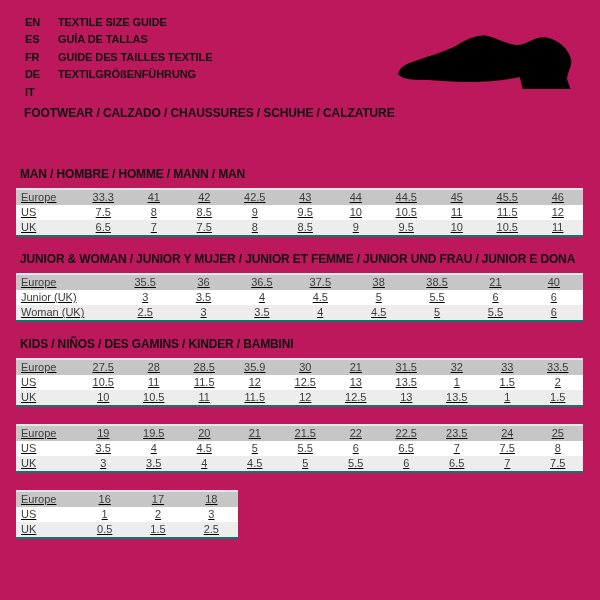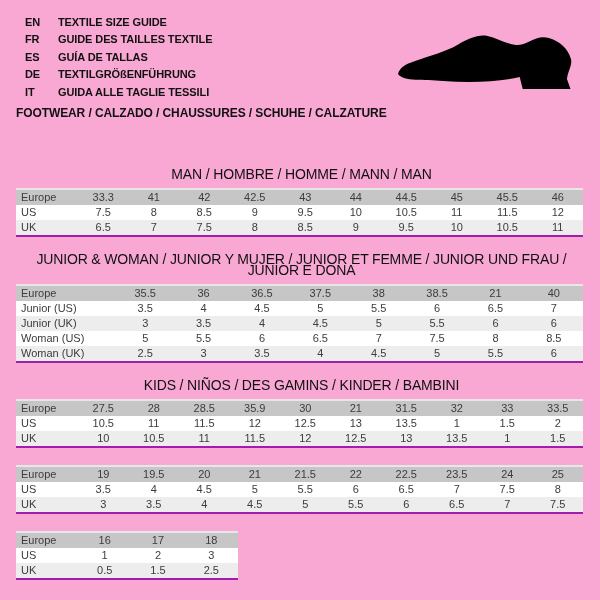--- a/index.html
+++ b/index.html
@@ -1,33 +1,33 @@
 <!DOCTYPE html>
 <html><head>
 <meta charset="utf-8">
 <style>
   html,body{margin:0;padding:0;background:#ffffff;}
   body{width:600px;height:600px;font-family:"Liberation Sans",sans-serif;-webkit-font-smoothing:antialiased;}
-  .page{position:relative;width:600px;height:600px;background:#f9a8d4;overflow:hidden;}
+  .page{position:relative;width:600px;height:600px;background:#be185d;overflow:hidden;}
 
   
   .lang-block{position:absolute;left:25px;top:13px;}
   .lang-row{display:flex;height:17.5px;align-items:center;font-weight:700;font-size:11px;color:#111;letter-spacing:-0.1px;}
   .lang-code{width:33px;}
-  .footwear{position:absolute;left:16px;top:106px;font-weight:700;font-size:12px;color:#111;letter-spacing:-0.1px;}
+  .footwear{position:absolute;left:24px;top:106px;font-weight:700;font-size:12px;color:#111;letter-spacing:-0.1px;}
 
   
   .shoe{position:absolute;left:395px;top:29px;width:181px;height:66px;}
 
   
   .tables{position:absolute;left:16px;top:169px;width:567px;}
   .size-section{margin:0 0 17px 0;}
-  .section-title{font-size:14px;font-weight:400;line-height:11px;margin:0 0 8px 4px;color:#111;letter-spacing:-0.15px;text-align:center;}
+  .section-title{font-size:12px;font-weight:700;line-height:11px;margin:0 0 8px 4px;color:#111;letter-spacing:-0.15px;}
   .size-table{border-collapse:collapse;table-layout:fixed;width:567px;
-              border-top:2px solid #e7e7e7;border-bottom:2px solid #a21caf;}
+              border-top:2px solid #e7e7e7;border-bottom:2px solid #0f766e;text-decoration:underline;}
   .size-table.narrow{width:222px;}
   .size-table tr{height:15px;}
   .size-table td{padding:0;font-size:11px;line-height:15px;text-align:center;color:#3c3c3c;
                  white-space:nowrap;overflow:hidden;}
   .size-table td.label-cell{text-align:left;padding-left:5px;}
   .size-table col.col-label{width:62px;}
   .size-table.wide-label col.col-label{width:100px;}
   tr.row-head td{background:#c6c6c6;}
   tr:not(.row-head):nth-child(odd) td{background:#ededed;}
   tr:not(.row-head):nth-child(even) td{background:#ffffff;}
@@ -36,34 +36,33 @@
 <body>
 
 <div class="page">
 
   <div class="lang-block" id="lang-list">
       <div class="lang-row">
         <span class="lang-code">EN</span>
         <span class="lang-label">TEXTILE SIZE GUIDE</span>
       </div>
       <div class="lang-row">
+        <span class="lang-code">ES</span>
+        <span class="lang-label">GUÍA DE TALLAS</span>
+      </div>
+      <div class="lang-row">
         <span class="lang-code">FR</span>
         <span class="lang-label">GUIDE DES TAILLES TEXTILE</span>
       </div>
       <div class="lang-row">
-        <span class="lang-code">ES</span>
-        <span class="lang-label">GUÍA DE TALLAS</span>
-      </div>
-      <div class="lang-row">
         <span class="lang-code">DE</span>
         <span class="lang-label">TEXTILGRÖßENFÜHRUNG</span>
       </div>
       <div class="lang-row">
         <span class="lang-code">IT</span>
-        <span class="lang-label">GUIDA ALLE TAGLIE TESSILI</span>
       </div>
     </div>
 
   <div class="footwear">FOOTWEAR / CALZADO / CHAUSSURES / SCHUHE / CALZATURE</div>
 
   <svg class="shoe" viewBox="0 0 180 66" preserveAspectRatio="none" aria-hidden="true">
     <path fill="#000000" d="
       M 3 45
       C 5 38, 11 35, 20 32
       C 36 26, 50 23, 62 16
@@ -160,51 +159,29 @@
               <td class="val-cell">35.5</td>
               <td class="val-cell">36</td>
               <td class="val-cell">36.5</td>
               <td class="val-cell">37.5</td>
               <td class="val-cell">38</td>
               <td class="val-cell">38.5</td>
               <td class="val-cell">21</td>
               <td class="val-cell">40</td>
             </tr>
             <tr class="">
-              <td class="label-cell">Junior (US)</td>
-              <td class="val-cell">3.5</td>
-              <td class="val-cell">4</td>
-              <td class="val-cell">4.5</td>
-              <td class="val-cell">5</td>
-              <td class="val-cell">5.5</td>
-              <td class="val-cell">6</td>
-              <td class="val-cell">6.5</td>
-              <td class="val-cell">7</td>
-            </tr>
-            <tr class="">
               <td class="label-cell">Junior (UK)</td>
               <td class="val-cell">3</td>
               <td class="val-cell">3.5</td>
               <td class="val-cell">4</td>
               <td class="val-cell">4.5</td>
               <td class="val-cell">5</td>
               <td class="val-cell">5.5</td>
               <td class="val-cell">6</td>
               <td class="val-cell">6</td>
-            </tr>
-            <tr class="">
-              <td class="label-cell">Woman (US)</td>
-              <td class="val-cell">5</td>
-              <td class="val-cell">5.5</td>
-              <td class="val-cell">6</td>
-              <td class="val-cell">6.5</td>
-              <td class="val-cell">7</td>
-              <td class="val-cell">7.5</td>
-              <td class="val-cell">8</td>
-              <td class="val-cell">8.5</td>
             </tr>
             <tr class="">
               <td class="label-cell">Woman (UK)</td>
               <td class="val-cell">2.5</td>
               <td class="val-cell">3</td>
               <td class="val-cell">3.5</td>
               <td class="val-cell">4</td>
               <td class="val-cell">4.5</td>
               <td class="val-cell">5</td>
               <td class="val-cell">5.5</td>

